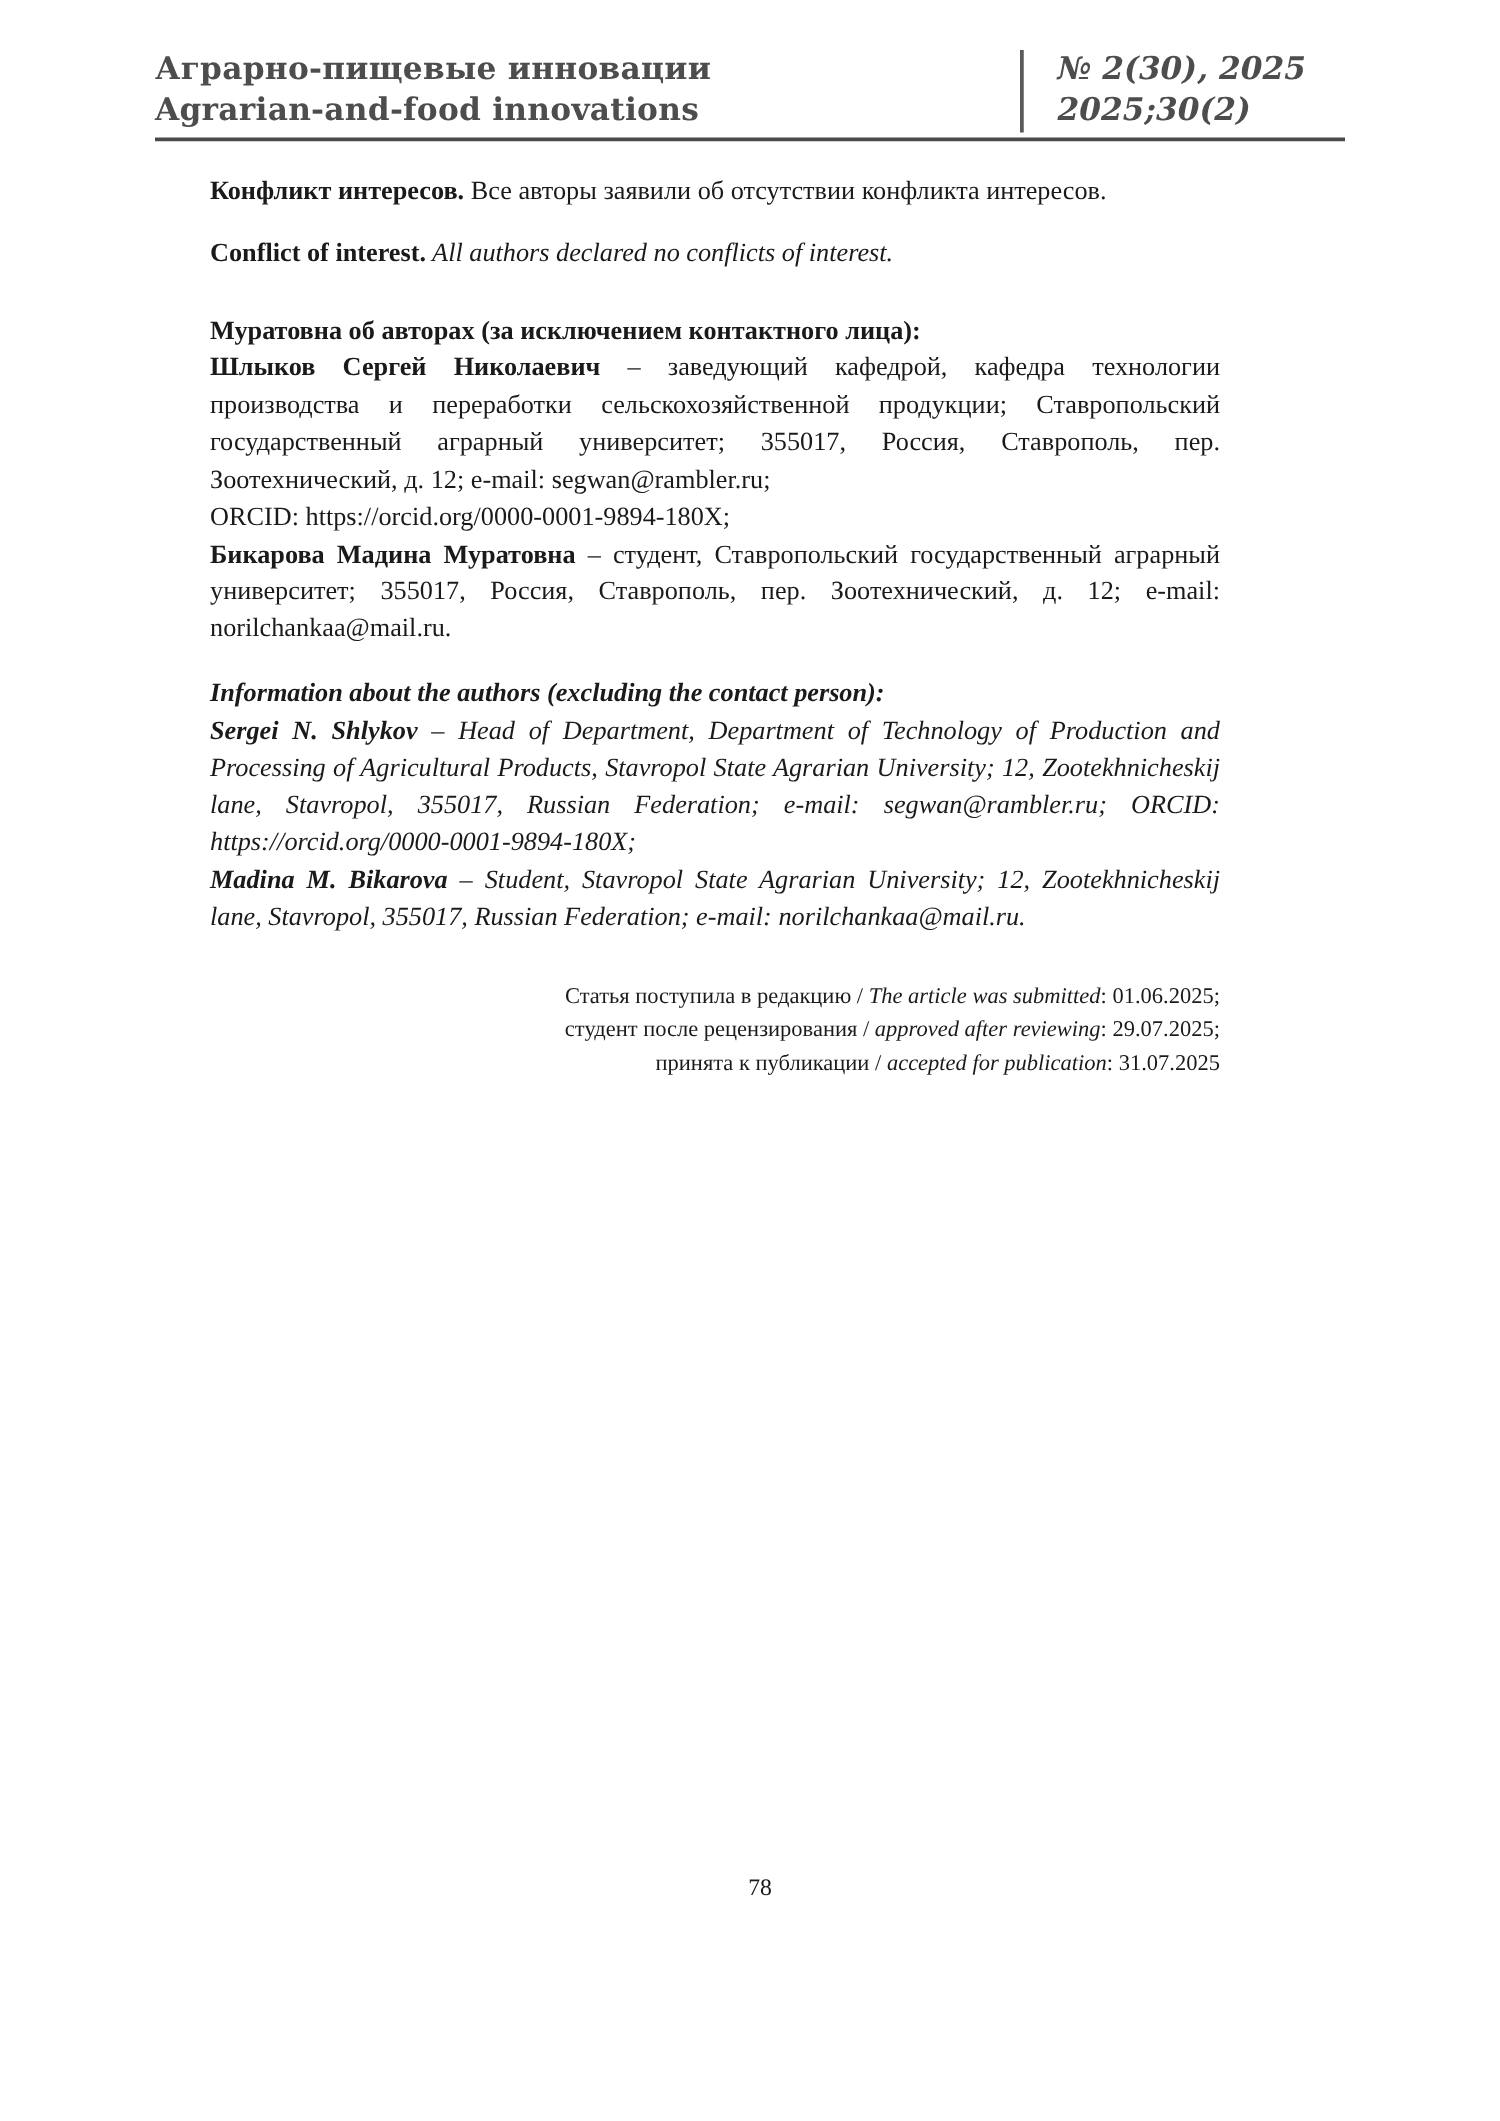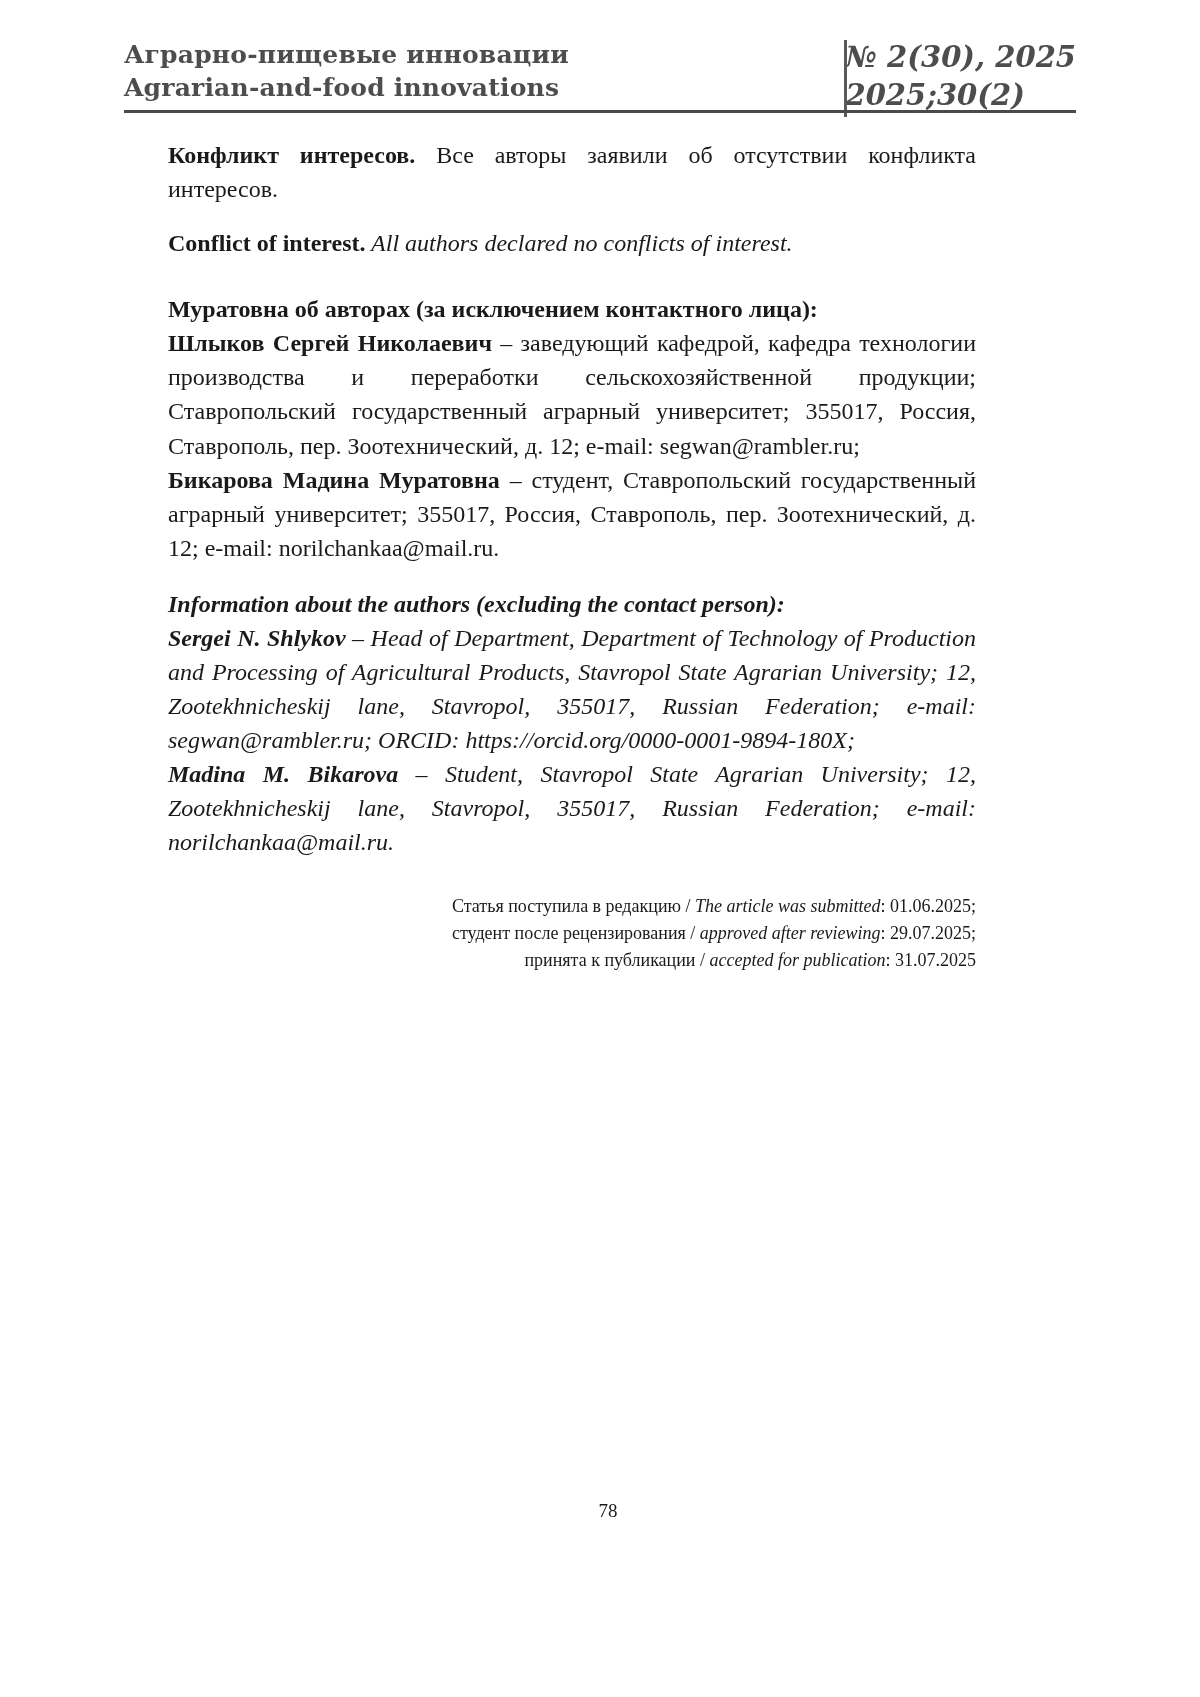--- a/index.html
+++ b/index.html
@@ -35,25 +35,25 @@
   .journal-title {
     font-family: "DejaVu Serif", serif;
     font-weight: bold;
     font-size: 25px;
     line-height: 1.32;
     color: #4d4d4d;
     letter-spacing: 0.2px;
   }
   .issue-block {
     position: relative;
-    padding-left: 2px;
+    padding-left: 30px;
     font-family: "DejaVu Serif", serif;
     font-style: italic;
     font-weight: bold;
-    font-size: 29px;
+    font-size: 25px;
     line-height: 1.32;
     color: #4d4d4d;
     text-align: left;
     min-width: 230px;
   }
   .issue-block::before {
     content: "";
     position: absolute;
     left: 0;
     top: 2px;
@@ -72,21 +72,21 @@
 
   
   .content {
     position: absolute;
     top: 138px;
     left: 168px;
     width: 808px;
   }
   p {
     margin: 0;
-    font-size: 24px;
+    font-size: 21px;
     line-height: 1.42;
     text-align: justify;
   }
   .block {
     margin-bottom: 20px;
   }
   .b { font-weight: bold; }
   .i { font-style: italic; }
   .bi { font-weight: bold; }
 
@@ -152,20 +152,21 @@
       </p>
     </div>
 
     <div class="gap-sm"></div>
 
     <div class="authors-ru">
       <p class="b">Муратовна об авторах (за исключением контактного лица):</p>
       <p>
         <span class="b">Шлыков Сергей Николаевич</span><span> – заведующий кафедрой, кафедра технологии производства и переработки сельскохозяйственной продукции; Ставропольский государственный аграрный университет; 355017, Россия, Ставрополь, пер. Зоотехнический, д. 12; e-mail: segwan@rambler.ru;</span>
       </p>
+      <p>ORCID: https://orcid.org/0000-0001-9894-180X;</p>
       <p>
         <span class="b">Бикарова Мадина Муратовна</span><span> – студент, Ставропольский государственный аграрный университет; 355017, Россия, Ставрополь, пер. Зоотехнический, д. 12; e-mail: norilchankaa@mail.ru.</span>
       </p>
     </div>
 
     <div class="gap-md"></div>
 
     <div class="authors-en">
       <p class="bi">Information about the authors (excluding the contact person):</p>
       <p>

